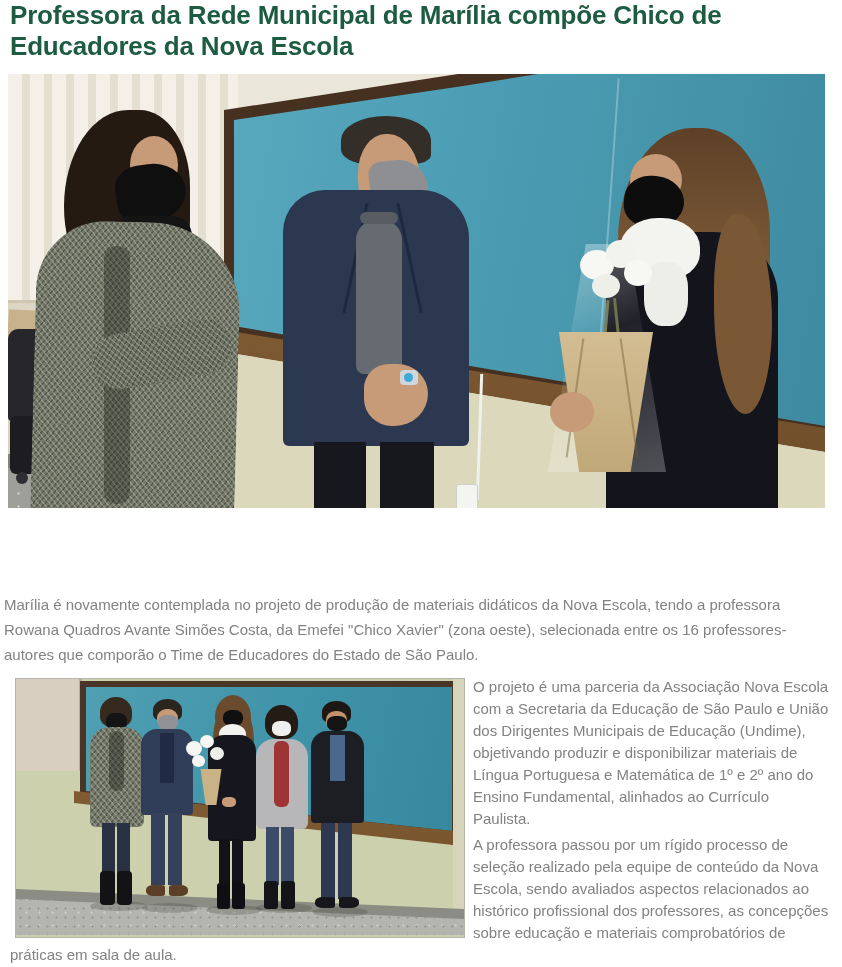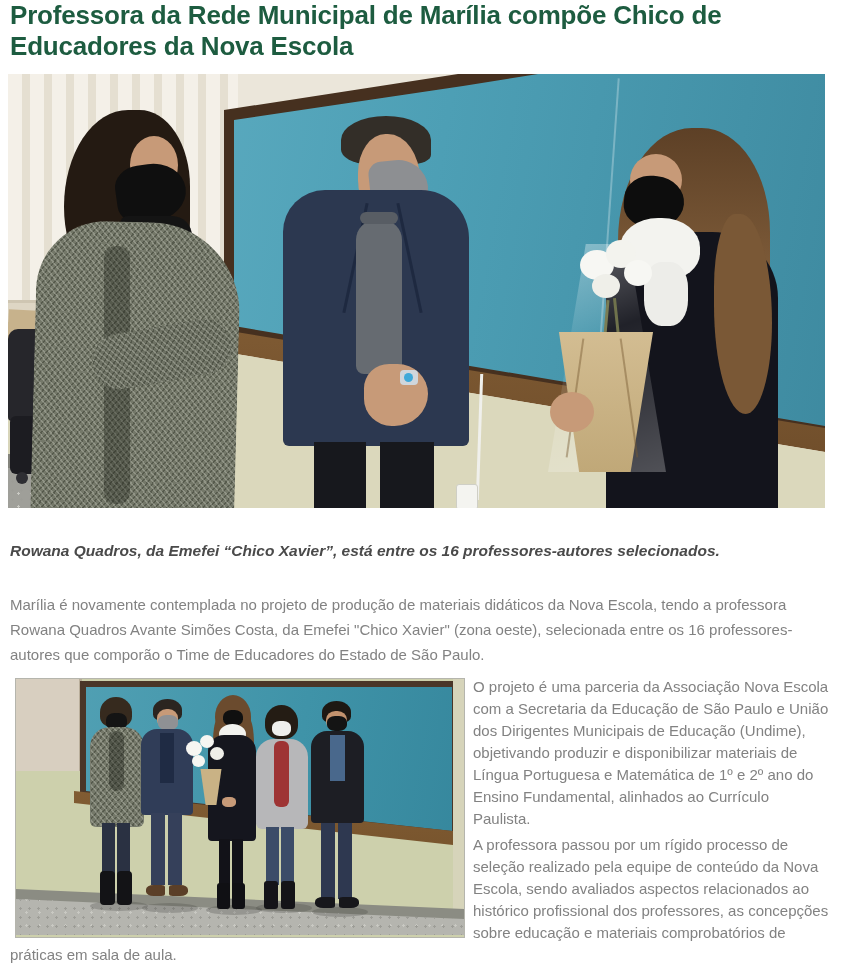--- a/index.html
+++ b/index.html
@@ -2,21 +2,21 @@
 <html><head>
 <meta charset="utf-8">
 <style>
   html,body{margin:0;padding:0;background:#ffffff;}
   .page{position:relative;width:842px;height:967px;background:#fff;overflow:hidden;
         font-family:"Liberation Sans",sans-serif;}
   .headline{position:absolute;left:10px;top:0;width:780px;margin:0;
             font-size:26px;line-height:31px;font-weight:bold;color:#1d5c40;letter-spacing:-0.2px;}
   .subtitle{position:absolute;left:10px;top:538px;width:730px;
             font-size:15.5px;line-height:25px;font-weight:bold;font-style:italic;color:#4a4a4a;}
-  .p1{position:absolute;left:10px;top:592px;width:822px;margin:0;
+  .p1{position:absolute;left:4px;top:592px;width:822px;margin:0;
       font-size:15px;line-height:25px;color:#828282;}
   .article-flow{position:absolute;left:0;top:666px;width:842px;padding:0 12px 0 10px;box-sizing:border-box;
                 font-size:15px;line-height:22px;color:#828282;}
   .article-flow p{margin:10px 0 0;}
   .article-flow p.p3{margin-top:4px;}
   
   .photo-main{position:absolute;left:8px;top:74px;width:817px;height:434px;overflow:hidden;background:#ebe6da;}
   .photo-sec{float:left;width:448px;height:258px;overflow:hidden;position:relative;background:#cdd0ac;
              border:1px solid #b5b5ad;margin:12px 8px 4px 5px;}
   .photo-main div,.photo-sec div{position:absolute;}
@@ -103,21 +103,20 @@
       <div style="left:598px;top:166px;width:30px;height:28px;background:#f3f3ee;border-radius:50%;"></div>
       <div style="left:616px;top:186px;width:28px;height:26px;background:#f7f7f3;border-radius:50%;"></div>
       <div style="left:584px;top:200px;width:28px;height:24px;background:#efefe9;border-radius:50%;"></div>
       <div style="left:542px;top:258px;width:112px;height:140px;background:linear-gradient(#d3bd92,#c0a878);clip-path:polygon(8% 0,92% 0,72% 100%,26% 100%);"></div>
       <div style="left:566px;top:264px;width:2px;height:120px;background:rgba(120,90,50,.45);transform:rotate(8deg);"></div>
       <div style="left:620px;top:264px;width:2px;height:120px;background:rgba(120,90,50,.45);transform:rotate(-8deg);"></div>
       <div style="left:542px;top:318px;width:44px;height:40px;background:#c79a78;border-radius:50%;"></div>
     </div>
   </div>
 
-  <div class="subtitle">Rowana Quadros, da Emefei “Chico Xavier”, está entre os 16 professores-autores selecionados.</div>
   <p class="p1">Marília é novamente contemplada no projeto de produção de materiais didáticos da Nova Escola, tendo a professora Rowana Quadros Avante Simões Costa, da Emefei "Chico Xavier" (zona oeste), selecionada entre os 16 professores-autores que comporão o Time de Educadores do Estado de São Paulo.</p>
 
   <div class="article-flow">
     <div class="photo-sec">
 
       <div style="left:0;top:0;width:66px;height:92px;background:#d8cfc0;"></div>
       <div style="left:63px;top:0;width:3px;height:92px;background:#b9ae9a;"></div>
       <div style="left:0;top:0;width:448px;height:256px;background:#4a3628;clip-path:polygon(64px 2px,440px 2px,440px 162px,64px 118px);"></div>
       <div style="left:0;top:0;width:448px;height:256px;background:linear-gradient(100deg,#55a3b6,#3f93a8 60%,#35869c);clip-path:polygon(70px 8px,436px 8px,436px 152px,70px 112px);"></div>
       <div style="left:0;top:0;width:448px;height:256px;background:linear-gradient(#926a3c,#6b4a26);clip-path:polygon(58px 112px,437px 152px,437px 166px,58px 124px);"></div>

